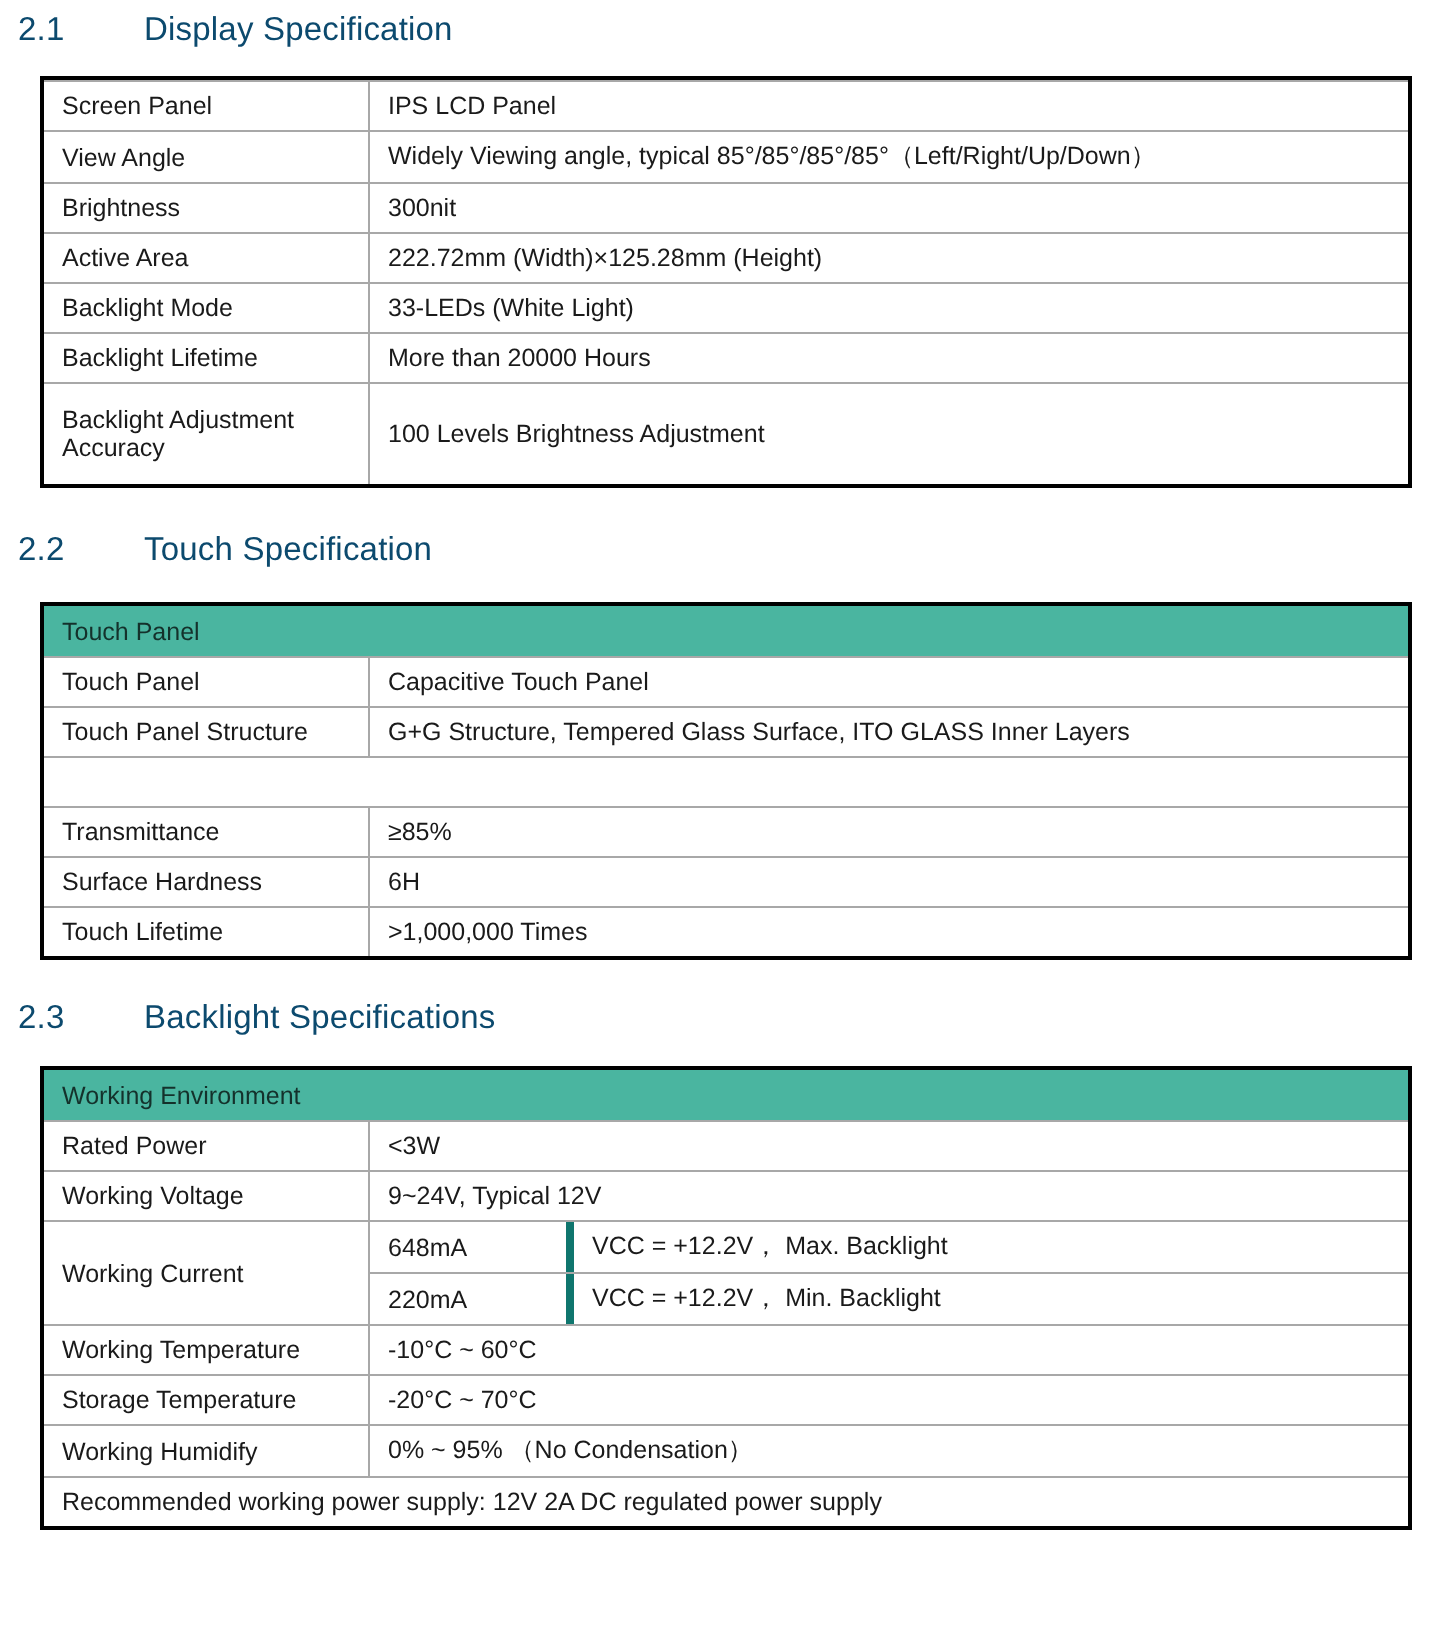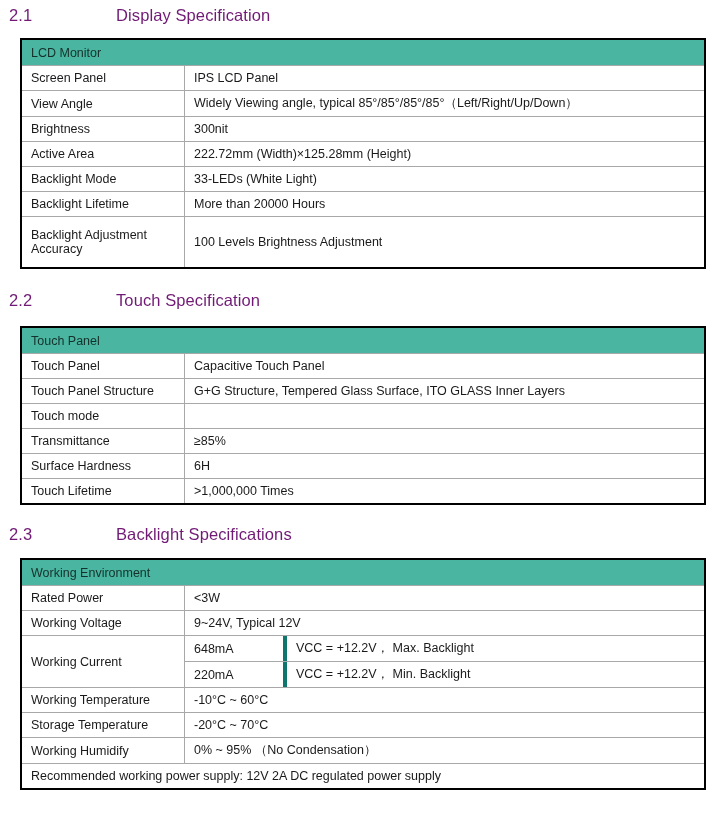--- a/index.html
+++ b/index.html
@@ -10,24 +10,23 @@
     color: #1a1a1a;
     overflow: hidden;
   }
   .page { padding-top: 4px; }
 
   
   .sec-heading {
     display: flex;
     align-items: flex-start;
     font-size: 16.5px;
-    color: #701a75;
+    color: #0c4a6e;
     padding-left: 9px;
     letter-spacing: 0.1px;
-    gap: 44px;
   }
   .sec-num { width: 63px; flex: 0 0 63px; }
 
   
   .spec-table {
     margin-left: 20px;
     width: 686px;
     border: 2px solid #000000;
     font-size: 12.5px;
     background: #ffffff;
@@ -87,21 +86,20 @@
 <body>
 
 <div class="page">
 
   <div class="sec-heading" id="heading-1">
     <span class="sec-num">2.1</span>
     <span class="sec-title">Display Specification</span>
   </div>
 
   <div class="spec-table" id="table-1">
-    <div class="thead">LCD Monitor</div>
     <div class="row">
       <div class="cl">Screen Panel</div>
       <div class="cv">IPS LCD Panel</div>
     </div>
     <div class="row">
       <div class="cl">View Angle</div>
       <div class="cv">Widely Viewing angle, typical 85°/85°/85°/85°（Left/Right/Up/Down）</div>
     </div>
     <div class="row">
       <div class="cl">Brightness</div>
@@ -134,21 +132,20 @@
     <div class="thead">Touch Panel</div>
     <div class="row">
       <div class="cl">Touch Panel</div>
       <div class="cv">Capacitive Touch Panel</div>
     </div>
     <div class="row">
       <div class="cl">Touch Panel Structure</div>
       <div class="cv">G+G Structure, Tempered Glass Surface, ITO GLASS Inner Layers</div>
     </div>
     <div class="row">
-      <div class="cl">Touch mode</div>
     </div>
     <div class="row">
       <div class="cl">Transmittance</div>
       <div class="cv">≥85%</div>
     </div>
     <div class="row">
       <div class="cl">Surface Hardness</div>
       <div class="cv">6H</div>
     </div>
     <div class="row">

